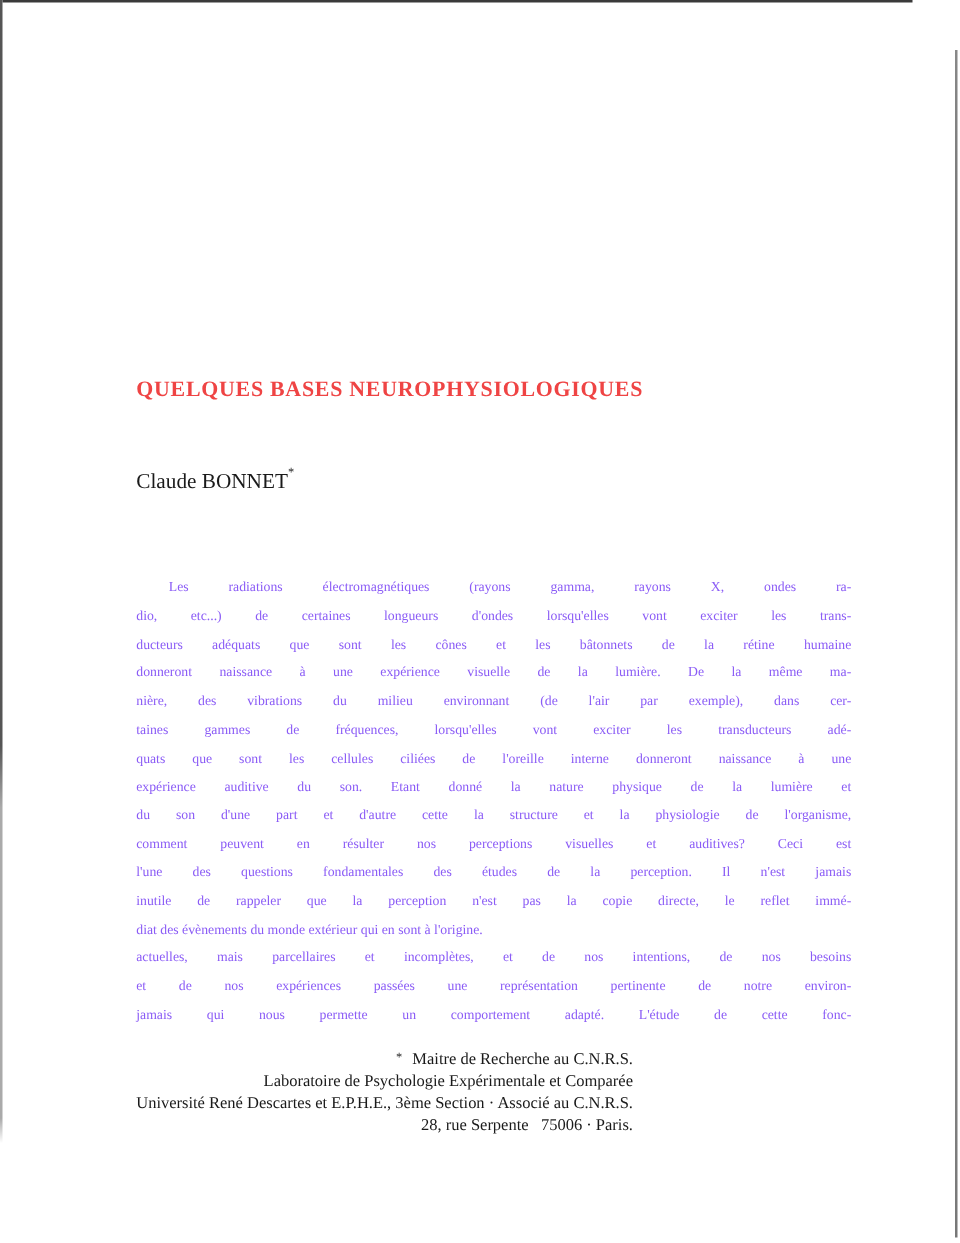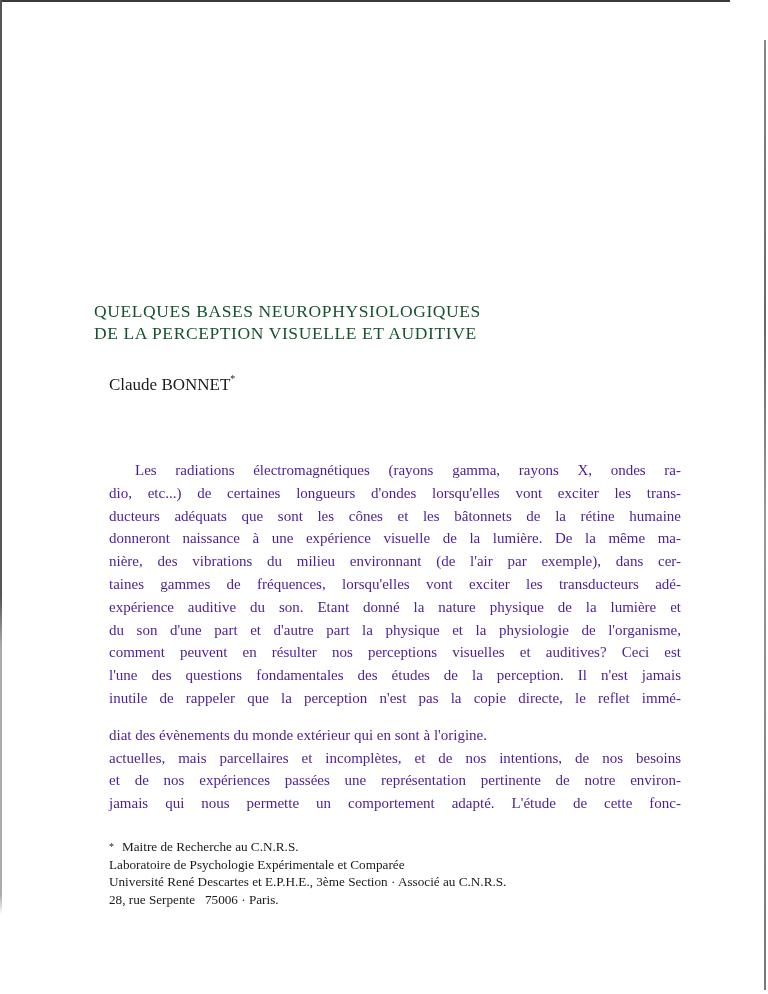--- a/index.html
+++ b/index.html
@@ -17,73 +17,73 @@
   }
   .scan-border-left {
     position: absolute; left: 0; top: 0; width: 2px; height: 994px;
     background: linear-gradient(#555 0%, #555 60%, #aaa 65%, #aaa 90%, transparent 92%);
   }
   .scan-border-right {
     position: absolute; right: 2px; top: 40px; width: 2px; height: 950px;
     background: linear-gradient(#888 0%, #666 30%, #999 50%, #777 100%);
   }
   .title {
-    position: absolute; left: 94px; top: 300px;
-    font-weight: normal; font-size: 17.5px; line-height: 22px;
-    letter-spacing: 0.6px; color: #14532d;
+    position: absolute; left: 109px; top: 300px;
+    font-weight: bold; font-size: 17.5px; line-height: 22px;
+    letter-spacing: 0.6px; color: #ef4444;
   }
   .title div { white-space: nowrap; }
   .author {
     position: absolute; left: 109px; top: 375px;
     font-size: 17px; color: #1a1a1a;
   }
   .author sup { font-size: 10px; vertical-align: top; position: relative; top: -2px; }
   .body-text {
     position: absolute; left: 109px; top: 459px; width: 572px;
-    font-size: 15px; line-height: 22.8px;
-    text-align: justify; color: #4c1d95;
+    font-size: 11px; line-height: 22.8px;
+    text-align: justify; color: #8b5cf6;
   }
   .body-text .line {
     display: block; text-align: justify; text-align-last: justify;
     white-space: nowrap; height: 22.8px;
   }
-  .body-text .line.last { text-align-last: left; margin-top: 14px; }
+  .body-text .line.last { text-align-last: left; }
   .body-text .indent { padding-left: 26px; }
   .footnote {
     position: absolute; left: 109px; top: 838px;
-    font-size: 13.2px; line-height: 17.5px; color: #1a1a1a;
+    font-size: 13.2px; line-height: 17.5px; color: #1a1a1a; text-align: right;
   }
   .footnote div { white-space: nowrap; }
   .footnote .mark { font-size: 10px; vertical-align: top; margin-right: 8px; }
 </style>
 </head>
 <body>
 
 <div class="scan-border-top"></div>
 <div class="scan-border-left"></div>
 <div class="scan-border-right"></div>
 
 <div class="title">
   <div>QUELQUES BASES NEUROPHYSIOLOGIQUES</div>
-  <div>DE LA PERCEPTION VISUELLE ET AUDITIVE</div>
 </div>
 
 <div class="author">
   <span>Claude BONNET</span><sup>*</sup>
 </div>
 
 <div class="body-text">
   <span class="line indent">Les radiations électromagnétiques (rayons gamma, rayons X, ondes ra-</span>
   <span class="line">dio, etc...) de certaines longueurs d'ondes lorsqu'elles vont exciter les trans-</span>
   <span class="line">ducteurs adéquats que sont les cônes et les bâtonnets de la rétine humaine</span>
   <span class="line">donneront naissance à une expérience visuelle de la lumière. De la même ma-</span>
   <span class="line">nière, des vibrations du milieu environnant (de l'air par exemple), dans cer-</span>
   <span class="line">taines gammes de fréquences, lorsqu'elles vont exciter les transducteurs adé-</span>
+  <span class="line">quats que sont les cellules ciliées de l'oreille interne donneront naissance à une</span>
   <span class="line">expérience auditive du son. Etant donné la nature physique de la lumière et</span>
-  <span class="line">du son d'une part et d'autre part la physique et la physiologie de l'organisme,</span>
+  <span class="line">du son d'une part et d'autre cette la structure et la physiologie de l'organisme,</span>
   <span class="line">comment peuvent en résulter nos perceptions visuelles et auditives? Ceci est</span>
   <span class="line">l'une des questions fondamentales des études de la perception. Il n'est jamais</span>
   <span class="line">inutile de rappeler que la perception n'est pas la copie directe, le reflet immé-</span>
   <span class="line last">diat des évènements du monde extérieur qui en sont à l'origine.</span>
   <span class="line">actuelles, mais parcellaires et incomplètes, et de nos intentions, de nos besoins</span>
   <span class="line">et de nos expériences passées une représentation pertinente de notre environ-</span>
   <span class="line">jamais qui nous permette un comportement adapté. L'étude de cette fonc-</span>
 </div>
 
 <div class="footnote">

